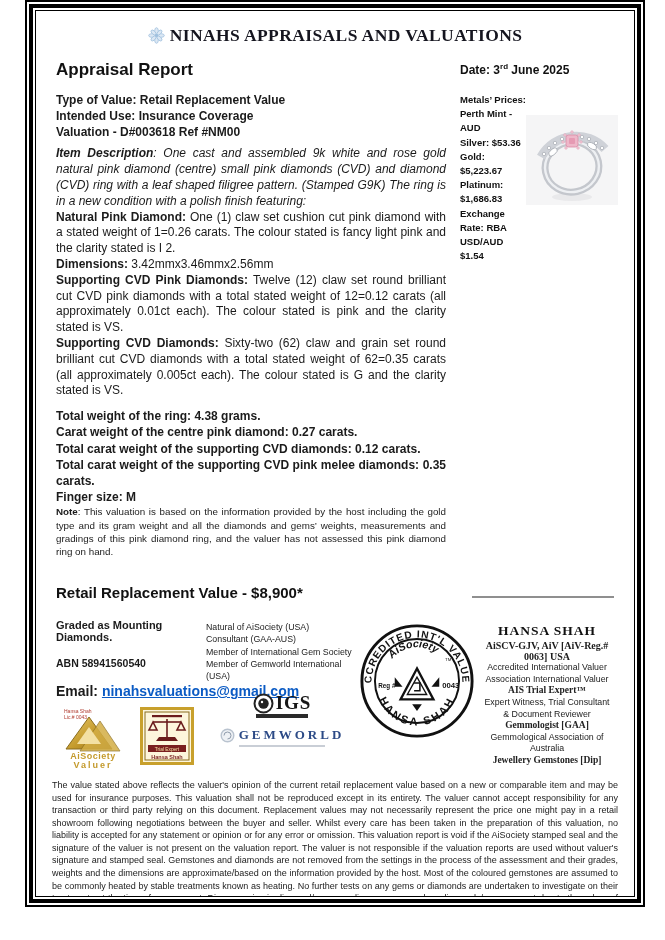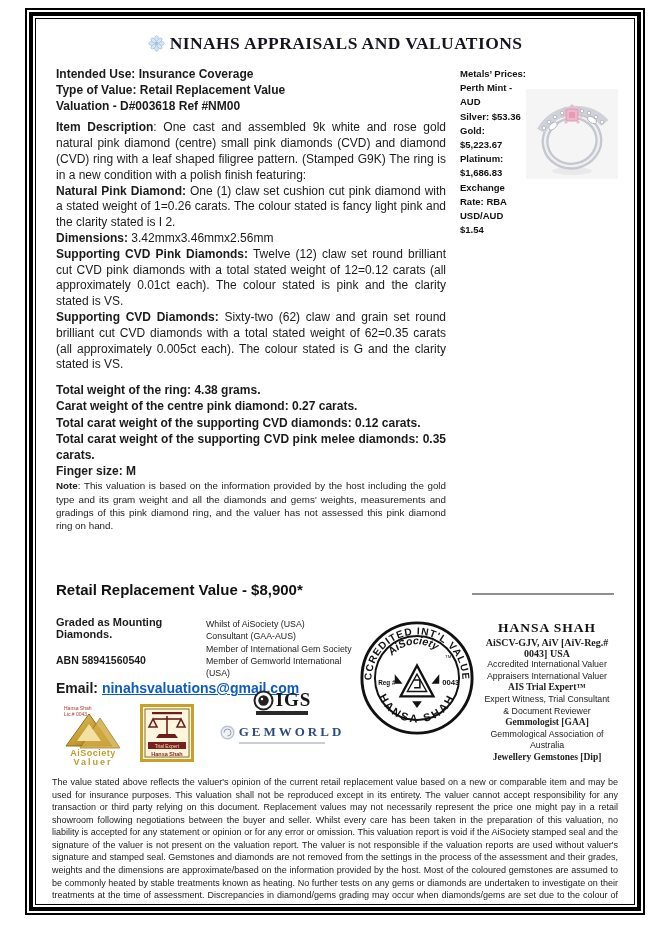--- a/index.html
+++ b/index.html
@@ -1,21 +1,21 @@
 <!DOCTYPE html>
 <html><head>
 <meta charset="utf-8">
 <style>
   html,body{margin:0;padding:0;}
   body{
     width:665px;height:940px;background:#ffffff;position:relative;
     font-family:"Liberation Sans",sans-serif;color:#1b1b1b;
     -webkit-font-smoothing:antialiased;
   }
-  .frame{position:absolute;left:25px;top:8px;width:620px;height:907px;box-sizing:border-box;
+  .frame{position:absolute;left:25px;top:0;width:620px;height:907px;box-sizing:border-box;
     border:2px solid #000;padding:2px;}
   .frame-mid{height:100%;box-sizing:border-box;border:4px solid #000;padding:2px;}
   .frame-inner{height:100%;box-sizing:border-box;border:1px solid #000;
     padding:10px 16px 6px 16px;overflow:hidden;display:flex;flex-direction:column;}
 
   
   .org-header{display:flex;justify-content:center;align-items:center;gap:5px;margin-top:4px;}
   .org-title{font-family:"Liberation Serif",serif;font-weight:bold;font-size:17.5px;
     color:#15151f;letter-spacing:.4px;}
   .lotus{width:17px;height:17px;flex:0 0 auto;}
@@ -23,31 +23,31 @@
   .title-row{display:flex;justify-content:space-between;align-items:flex-start;margin-top:14px;margin-left:4px;}
   .report-title{font-size:17px;font-weight:bold;color:#111;}
   .date-block{width:158px;font-size:12px;font-weight:bold;color:#111;padding-top:2px;}
   .date-block sup{font-size:8px;}
 
   
   .main-row{display:flex;margin-top:13px;margin-left:4px;}
   .left-col{flex:1;min-width:0;padding-right:14px;font-size:12px;line-height:15.8px;}
   .left-col p{margin:0;text-align:justify;}
   .bold-line{font-weight:bold;}
-  .para{margin-top:6px !important;}
+  .para{margin-top:6px !important;font-style:italic;}
   .right-col{width:158px;flex:0 0 auto;display:flex;flex-direction:row;}
   .metals{font-size:9.5px;font-weight:bold;line-height:14.2px;color:#111;}
   .ring-photo{width:92px;height:90px;background:#f5f5f6;margin:22px auto 0 auto;}
 
   .totals{margin-top:9px;line-height:16.2px;font-weight:bold;}
   .note{margin-top:3px;font-size:9.8px;line-height:13.2px;text-align:justify;}
 
   
   .value-row{display:flex;justify-content:space-between;align-items:flex-end;margin:26px 4px 0 4px;}
-  .value-statement{font-size:15px;font-weight:bold;color:#111;margin-top:23px;}
+  .value-statement{font-size:15px;font-weight:bold;color:#111;}
   .sig-line{width:142px;border-top:2px solid #8f8f8f;margin-bottom:3px;}
 
   
   .cred-row{display:flex;margin-top:18px;margin-left:4px;align-items:flex-start;}
   .cred-col1{width:150px;flex:0 0 auto;}
   .graded{font-size:11px;font-weight:bold;}
   .abn{font-size:10.5px;font-weight:bold;margin-top:14px;}
   .email-line{font-size:14px;font-weight:bold;margin-top:14px;white-space:nowrap;}
   .email-link{color:#0b5bc4;text-decoration:underline;font-weight:bold;}
   .badges{display:flex;gap:10px;margin-top:8px;align-items:flex-start;}
@@ -88,25 +88,29 @@
           <ellipse cx="6.5" cy="6.5" rx="2" ry="3.6" transform="rotate(-45 6.5 6.5)"></ellipse>
           <ellipse cx="13.5" cy="13.5" rx="2" ry="3.6" transform="rotate(-45 13.5 13.5)"></ellipse>
           <ellipse cx="13.5" cy="6.5" rx="2" ry="3.6" transform="rotate(45 13.5 6.5)"></ellipse>
           <ellipse cx="6.5" cy="13.5" rx="2" ry="3.6" transform="rotate(45 6.5 13.5)"></ellipse>
         </g>
         <circle cx="10" cy="10" r="1.7" fill="#9fc0de"></circle>
       </svg>
       <div class="org-title">NINAHS APPRAISALS AND VALUATIONS</div>
     </div>
 
+    <div class="title-row">
+      <div class="report-title">Appraisal Report</div>
+      <div class="date-block"><span>Date: 3</span><sup>rd</sup><span> June 2025</span></div>
+    </div>
 
     <div class="main-row">
       <div class="left-col">
+        <p class="bold-line">Type of Value: Retail Replacement Value</p>
         <p class="bold-line">Intended Use: Insurance Coverage</p>
-        <p class="bold-line">Type of Value: Retail Replacement Value</p>
         <p class="bold-line">Valuation - D#003618 Ref #NM00</p>
 
         <p class="para"><b>Item Description</b><span>: One cast and assembled 9k white and rose gold natural pink diamond (centre) small pink diamonds (CVD) and diamond (CVD) ring with a leaf shaped filigree pattern. (Stamped G9K) The ring is in a new condition with a polish finish featuring:</span></p>
 
         <p><b>Natural Pink Diamond:</b><span> One (1) claw set cushion cut pink diamond with a stated weight of 1=0.26 carats. The colour stated is fancy light pink and the clarity stated is I 2.</span></p>
 
         <p><b>Dimensions:</b><span> 3.42mmx3.46mmx2.56mm</span></p>
 
         <p><b>Supporting CVD Pink Diamonds:</b><span> Twelve (12) claw set round brilliant cut CVD pink diamonds with a total stated weight of 12=0.12 carats (all approximately 0.01ct each). The colour stated is pink and the clarity stated is VS.</span></p>
 
@@ -208,21 +212,21 @@
             <polygon points="19,30 35,30 38,34 16,34" fill="#6b1c1c"></polygon>
             <rect x="8" y="38" width="38" height="7" fill="#7a1f1f"></rect>
             <text x="27" y="43.5" font-size="4.8" fill="#f3e0a3" text-anchor="middle">Trial Expert</text>
             <text x="27" y="52" font-size="5.5" font-weight="bold" fill="#7a1f1f" text-anchor="middle">Hansa Shah</text>
           </svg>
         </div>
       </div>
 
       <div class="cred-col2">
         <div class="memberships">
-          <div>Whilst of AiSociety (USA)</div>
+          <div>Natural of AiSociety (USA)</div>
           <div>Consultant (GAA-AUS)</div>
           <div>Member of International Gem Society</div>
           <div>Member of Gemworld International (USA)</div>
         </div>
         <div class="igs-logo">
           <div class="igs-row">
             <svg width="21" height="21" viewBox="0 0 21 21">
               <circle cx="10.5" cy="10.5" r="9" fill="#ffffff" stroke="#222" stroke-width="2"></circle>
               <circle cx="10.5" cy="10.5" r="5.2" fill="#222"></circle>
               <circle cx="9" cy="9" r="1.2" fill="#fff"></circle>
@@ -268,23 +272,23 @@
           <polygon points="37,56 45,66 37,66" fill="#111"></polygon>
           <polygon points="83,56 75,66 83,66" fill="#111"></polygon>
           <polygon points="55,84 65,84 60,91" fill="#111"></polygon>
           <text x="20" y="67" font-size="6.5" font-weight="bold" fill="#111">Reg #</text>
           <text x="86" y="67" font-size="8" font-weight="bold" fill="#111">0043</text>
         </svg>
       </div>
 
       <div class="cred-col4">
         <div class="valuer-name">HANSA SHAH</div>
-        <div class="valuer-reg">AiSCV-GJV, AiV [AiV-Reg.# 0043] USA</div>
+        <div class="valuer-reg">AiSCV-GJV, AiV [AiV-Reg.# 0063] USA</div>
         <div class="valuer-line">Accredited International Valuer</div>
-        <div class="valuer-line">Appraisers International Valuer</div>
+        <div class="valuer-line">Association International Valuer</div>
         <div class="valuer-line bold-serif">AIS Trial Expert™</div>
         <div class="valuer-line">Expert Witness, Trial Consultant</div>
         <div class="valuer-line">&amp; Document Reviewer</div>
         <div class="valuer-line bold-serif">Gemmologist [GAA]</div>
         <div class="valuer-line">Gemmological Association of Australia</div>
         <div class="valuer-line bold-serif">Jewellery Gemstones [Dip]</div>
       </div>
     </div>
 
     <div class="disclaimer">The value stated above reflects the valuer's opinion of the current retail replacement value based on a new or comparable item and may be used for insurance purposes. This valuation shall not be reproduced except in its entirety.  The valuer cannot accept responsibility for any transaction or third party relying on this document. Replacement values may not necessarily represent the price one might pay in a retail showroom following negotiations between the buyer and seller. Whilst every care has been taken in the preparation of this valuation, no liability is accepted for any statement or opinion or for any error or omission. This valuation report is void if the AiSociety stamped seal and the signature of the valuer is not present on the valuation report. The valuer is not responsible if the valuation reports are used without valuer's signature and stamped seal. Gemstones and diamonds are not removed from the settings in the process of the assessment and their grades, weights and the dimensions are approximate/based on the information provided by the host. Most of the coloured gemstones are assumed to be commonly heated by stable treatments known as heating. No further tests on any gems or diamonds are undertaken to investigate on their treatments at the time of assessment. Discrepancies in diamond/gems grading may occur when diamonds/gems are set due to the colour of the precious metal and restrictions of the setting. The precious metal purity is that marked on the items/from the information provided by the client/host. Have accounted on the reports/certificates of the items those with the reports provided by the host. Photograph of this item was provided by the host. Original photograph of this item may not be true to the size and the colours of the gemstones and diamonds may vary due to limitation of the photographic reproduction. The value stated in this report is the professional opinion of the valuer substantiated by research as per the market value of it's comparable at the date shown above and by careful examination of the item within limitations imposed by the settings using appropriate gemmological testing methods as well as considering relevant information provided by the host. The values and descriptions stated are opinions. The exchange rates and the metals' prices are of the same date as the valuation report. Valuation prices may change due to the fluctuations in the market conditions. The jewellery items are graded as Mounting Permits. This valuation is intended to be performed in accordance with the AiCode of Ethical Conduct and Standards of Practice™ of the Appraisers International Society (AiSociety).</div>

